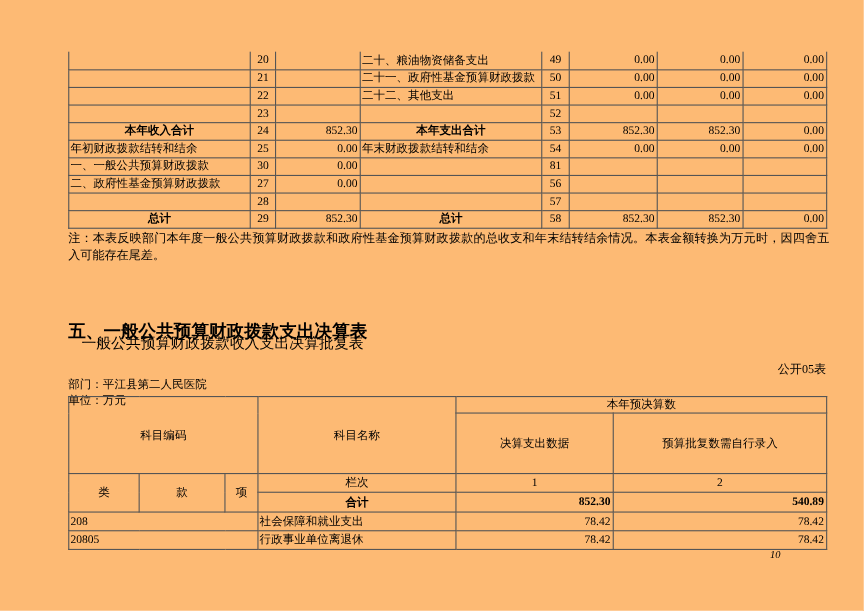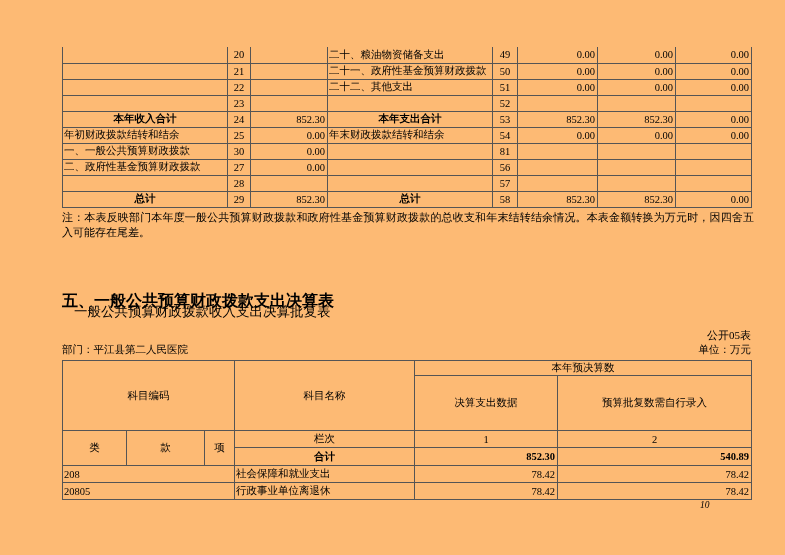--- a/index.html
+++ b/index.html
@@ -39,21 +39,21 @@
   .subtitle {
     position:absolute; left:74px; top:303px; width:689px;
     font-size:13.5px;
   }
   .table-code {
     position:absolute; left:62px; top:328px; width:689px;
     text-align:right; font-size:11px;
   }
   .meta-row {
     position:absolute; left:62px; top:343px; width:689px;
-    display:flex; justify-content:space-between; font-size:10.5px;
+    display:flex; justify-content:space-between; font-size:10.5px;flex-direction:column;
   }
 
   
   .budget-table { position:absolute; left:62px; top:360px; width:689px; }
   .budget-table td { border-color:#555; }
 
   .page-number { position:absolute; left:700px; top:500px; font-size:9.5px;font-style:italic; }
 </style>
 </head>
 <body>

